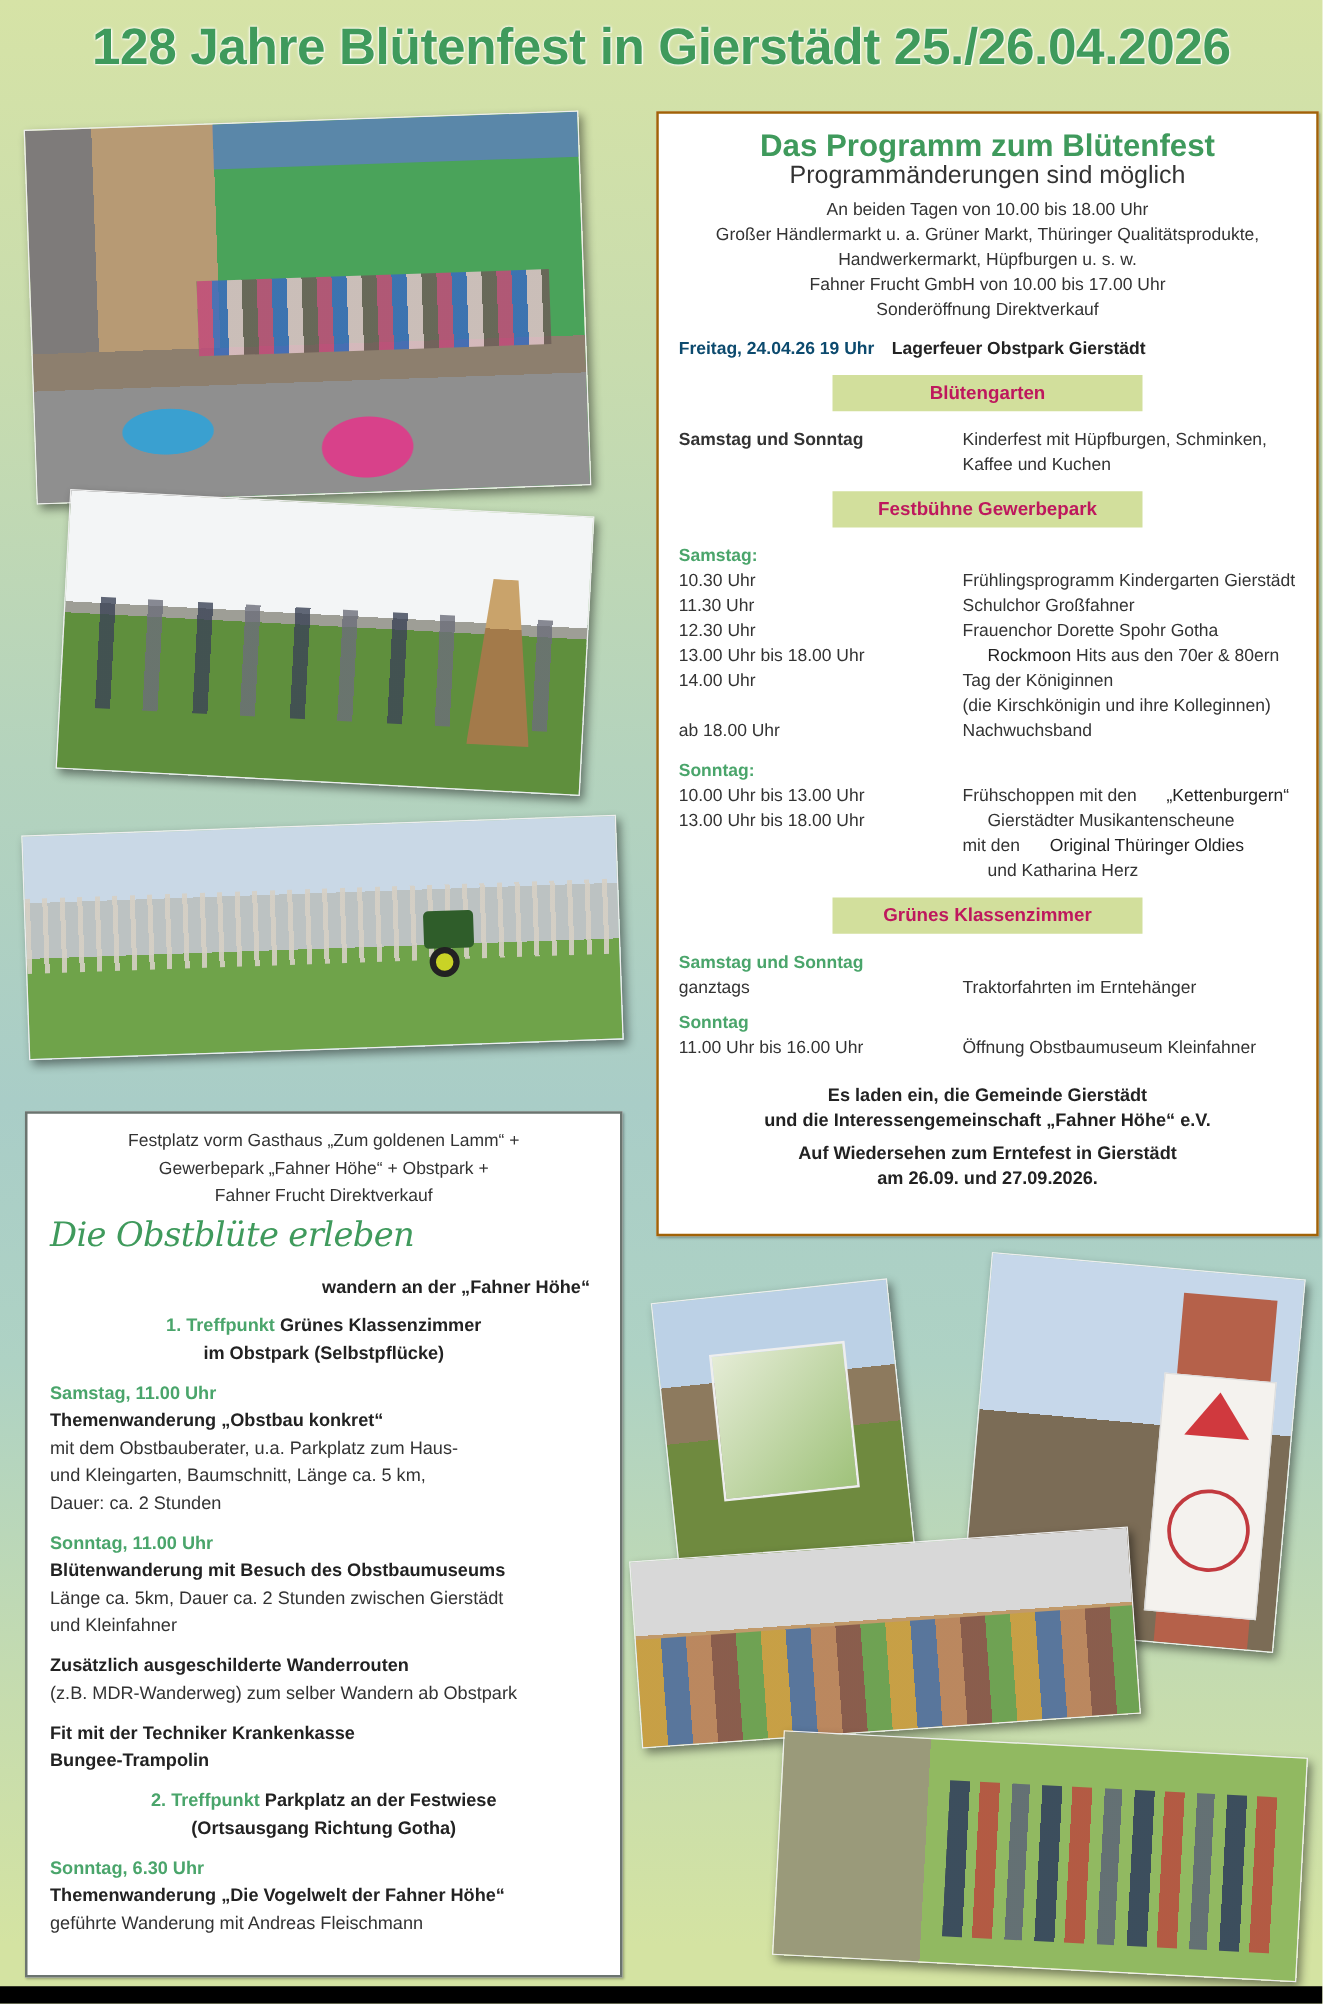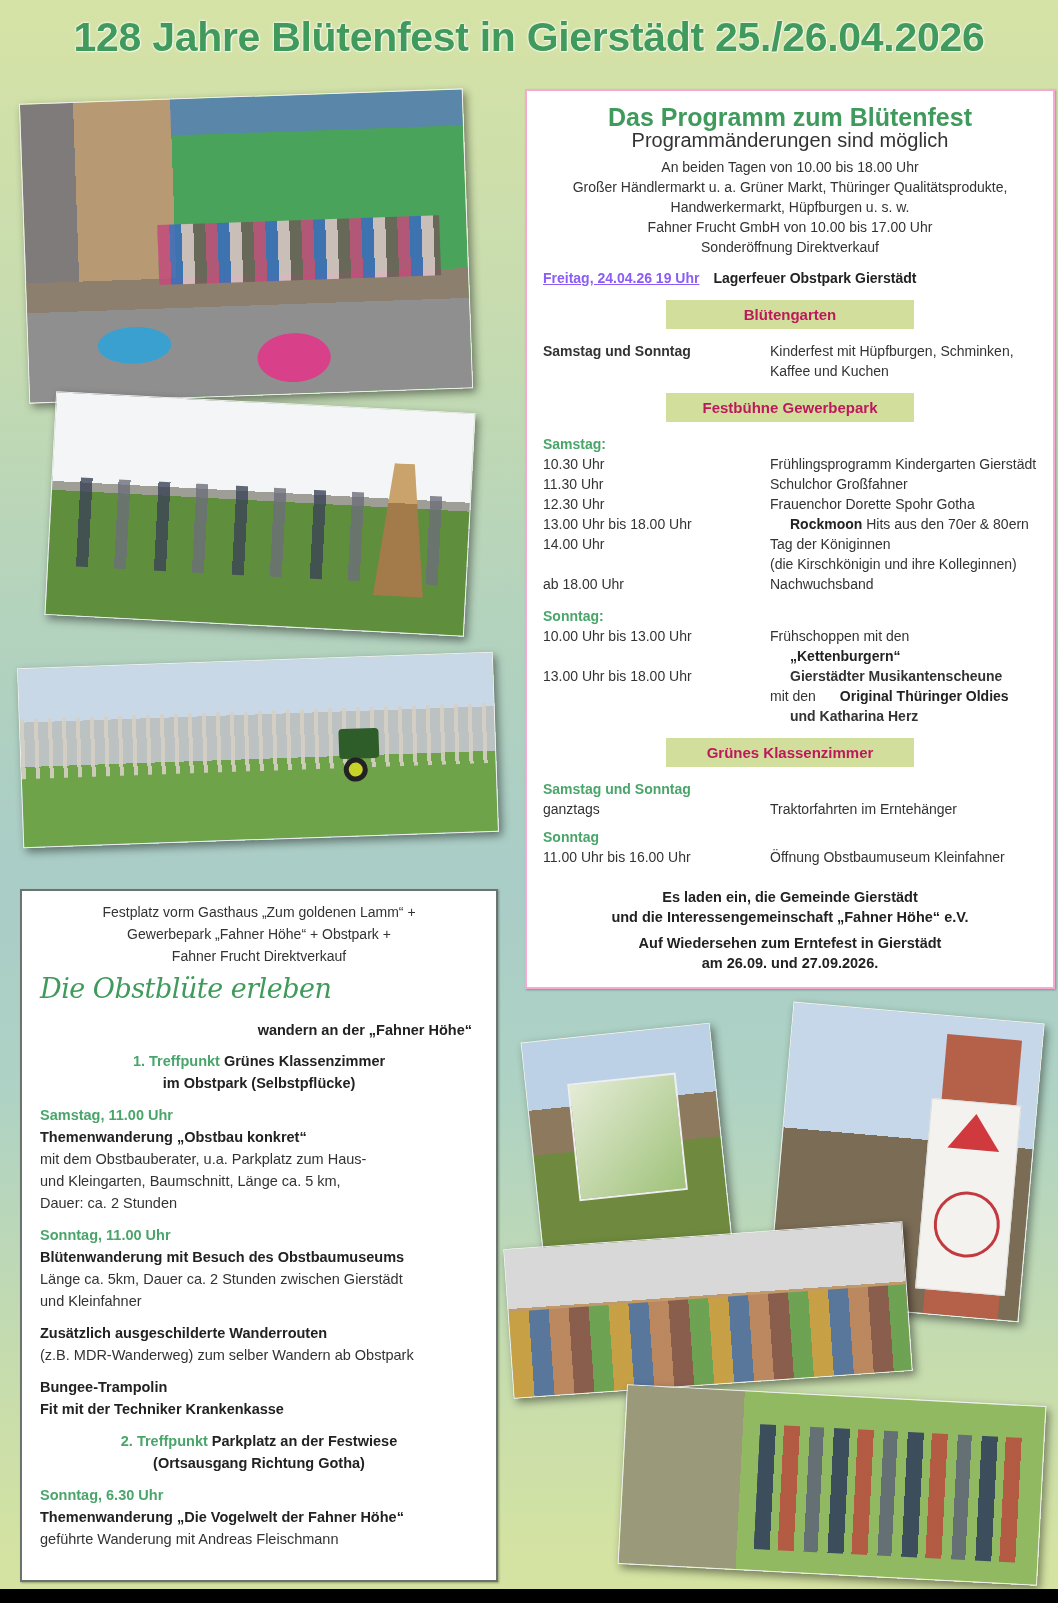--- a/index.html
+++ b/index.html
@@ -76,31 +76,31 @@
     background: repeating-linear-gradient(90deg, #c9a13c 0 20px, #3f6da8 20px 40px, #b9835c 40px 60px, #7c4e45 60px 80px, #5aa44d 80px 100px); opacity: .8; }
 
   .p7 { left: 622px; top: 1395px; width: 420px; height: 180px; transform: rotate(3deg); }
   .p7 .scene { background: linear-gradient(90deg, #9a9a7a 0 28%, #91b961 28% 100%); }
   .p7 .walkers { position: absolute; left: 32%; top: 18%; width: 64%; height: 70%;
     background: repeating-linear-gradient(90deg, #2d3b5c 0 16px, transparent 16px 24px, #b94a3e 24px 40px, transparent 40px 50px, #5c6477 50px 64px, transparent 64px 74px); opacity: .85; }
 
   
   .program {
     position: absolute; left: 525px; top: 89px; width: 530px; height: 900px;
-    background: #fff; border: 2px solid #f9a8d4; box-shadow: 1px 1px 2px rgba(0,0,0,0.3);
+    background: #fff; border: 2px solid #a16207; box-shadow: 1px 1px 2px rgba(0,0,0,0.3);
     padding: 12px 16px 0 16px;
   }
   .program .ph { text-align: center; font-size: 25px; font-weight: bold; color: #3f9a5c; margin-top: 0; line-height: 28px; }
   .program .sub { text-align: center; font-size: 20px; color: #333; line-height: 18px; }
   .program .intro { text-align: center; font-size: 14px; color: #333; line-height: 20px; margin-top: 8px; }
   .green { color: #4aa56b; font-weight: bold; }
-  .b { font-weight: bold; color: #222; padding-left: 20px; }
+  .b { font-weight: normal; color: #222; padding-left: 20px; }
 
   .frow { display: flex; font-size: 14px; margin-top: 11px; line-height: 20px; }
-  .frow .gl { color: #8b5cf6; font-weight: bold; margin-right: 14px; text-decoration: underline; }
+  .frow .gl { color: #0c4a6e; font-weight: bold; margin-right: 14px; }
   .frow .bl { font-weight: bold; color: #222; }
 
   .band {
     width: 248px; margin: 12px auto 0 auto; background: #d2df9c; text-align: center;
     font-weight: bold; font-size: 15px; line-height: 29px; color: #be185d;
   }
   .row { display: flex; font-size: 14px; line-height: 20px; }
   .row .c1 { width: 200px; flex: none; color: #333; }
   .row .c2 { color: #333; margin-left: 27px; }
   .gh { color: #4aa56b; font-weight: bold; font-size: 14px; line-height: 20px; }
@@ -289,22 +289,22 @@
     <div class="when">Sonntag, 11.00 Uhr</div>
     <div class="what">Blütenwanderung mit Besuch des Obstbaumuseums</div>
     <div class="desc">Länge ca. 5km, Dauer ca. 2 Stunden zwischen Gierstädt</div>
     <div class="desc">und Kleinfahner</div>
   </div>
   <div class="ev">
     <div class="what">Zusätzlich ausgeschilderte Wanderrouten</div>
     <div class="desc">(z.B. MDR-Wanderweg) zum selber Wandern ab Obstpark</div>
   </div>
   <div class="ev">
+    <div class="what">Fit mit der Techniker Krankenkasse</div>
     <div class="what">Bungee-Trampolin</div>
-    <div class="what">Fit mit der Techniker Krankenkasse</div>
   </div>
 
   <div class="center-b" style="margin-top:10px">
     <div><span class="tp-green">2. Treffpunkt</span><span> Parkplatz an der Festwiese</span></div>
     <div>(Ortsausgang Richtung Gotha)</div>
   </div>
 
   <div class="ev">
     <div class="when">Sonntag, 6.30 Uhr</div>
     <div class="what">Themenwanderung „Die Vogelwelt der Fahner Höhe“</div>

